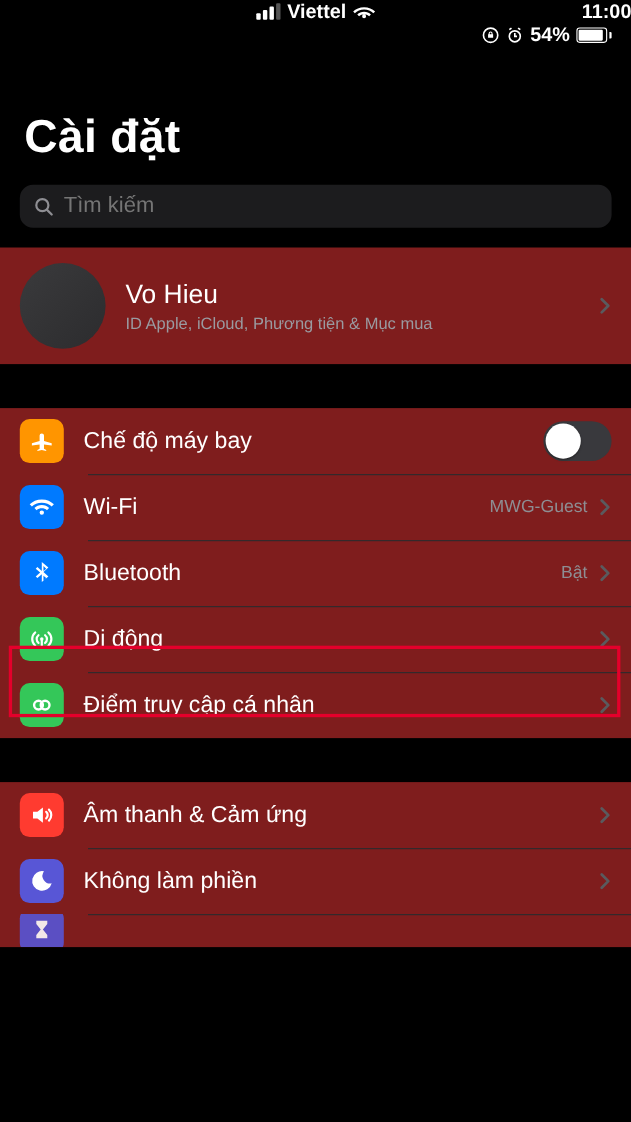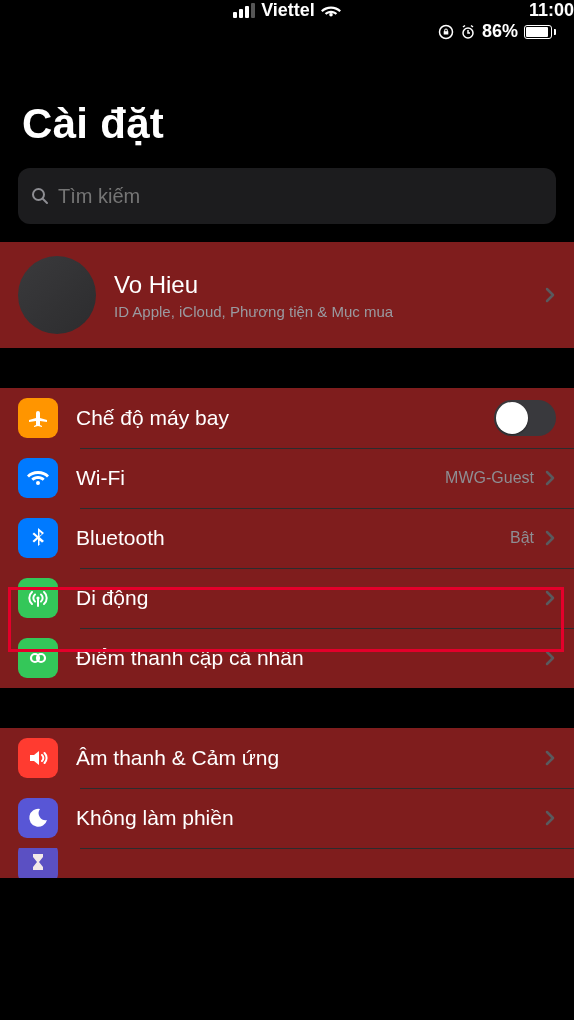--- a/index.html
+++ b/index.html
@@ -18,21 +18,21 @@
   .battery { display:flex; align-items:center; gap:2px; }
   .battery-body { width:28px; height:14px; border:1.5px solid #fff; border-radius:3px; position:relative; }
   .battery-fill { position:absolute; left:1px; top:1px; bottom:1px; width:86%; background:#fff; border-radius:1px; }
   .battery-tip { width:2px; height:6px; background:#fff; border-radius:0 1px 1px 0; }
 
   
   .header { padding: 70px 22px 12px 22px; }
   .page-title { font-size: 42px; font-weight: 700; letter-spacing: 0.3px; }
 
   
-  .search { margin: 8px 18px 18px 18px; background: #1c1c1e; border-radius: 12px; height: 56px; display:flex; align-items:center; padding: 0 12px; gap: 8px; }
+  .search { margin: 8px 18px 18px 18px; background: #1c1c1e; border-radius: 12px; height: 39px; display:flex; align-items:center; padding: 0 12px; gap: 8px; }
   .search input { flex:1; background: transparent; border: none; outline: none; color: #9a9aa0; font-size: 20px; }
   .search .mag { color:#8e8e93; }
 
   
   .group { background: #7f1d1d; margin-bottom: 40px; }
   .group.first { margin-top: 6px; }
   .row { display:flex; align-items:center; min-height: 60px; padding: 8px 18px 8px 18px; position: relative; }
   .row + .row::before { content:""; position:absolute; left: 80px; right: 0; top: 0; height: 1px; background: #2c2c2e; }
   .row .icon { width: 40px; height: 40px; border-radius: 9px; display:flex; align-items:center; justify-content:center; margin-right: 18px; flex-shrink:0; }
   .row .label { font-size: 21px; color: #fff; }
@@ -81,21 +81,21 @@
             <circle cx="8" cy="8" r="6.5" fill="none" stroke="#fff" stroke-width="1.5"></circle>
             <path fill="#fff" d="M6.2 7.2V6.4a1.8 1.8 0 113.6 0v.8h.5v3.2H5.7V7.2h.5zm1 0h1.6V6.4a.8.8 0 10-1.6 0v.8z"></path>
           </svg>
     </span>
     <span class="alarm-icon">
       <svg width="16" height="16" viewBox="0 0 16 16">
             <circle cx="8" cy="9" r="5" fill="none" stroke="#fff" stroke-width="1.5"></circle>
             <path stroke="#fff" stroke-width="1.5" d="M8 6v3h2M3 3l2-1.5M13 3l-2-1.5"></path>
           </svg>
     </span>
-    <span>86%</span>
+    <span>54%</span>
     <span class="battery">
       <span class="battery-body">
             <span class="battery-fill"></span>
           </span>
           <span class="battery-tip"></span>
     </span>
   </div>
 </div>
 
 <div class="header">
@@ -190,21 +190,21 @@
 
   <div class="row">
     <div class="icon bg-green2">
       <svg width="24" height="24" viewBox="0 0 24 24">
             <g fill="none" stroke="#fff" stroke-width="2.2">
               <circle cx="9" cy="12" r="4"></circle>
               <circle cx="15" cy="12" r="4"></circle>
             </g>
           </svg>
     </div>
-    <span class="label">Điểm thanh cập cá nhân</span>
+    <span class="label">Điểm truy cập cá nhân</span>
     <span class="chev" style="margin-left:auto;">
       <svg width="12" height="18" viewBox="0 0 12 18">
             <path fill="none" stroke="#5a5a5e" stroke-width="2.5" stroke-linecap="round" stroke-linejoin="round" d="M3 3l6 6-6 6"></path>
           </svg>
     </span>
   </div>
 </div>
 
 <div class="group">
 

